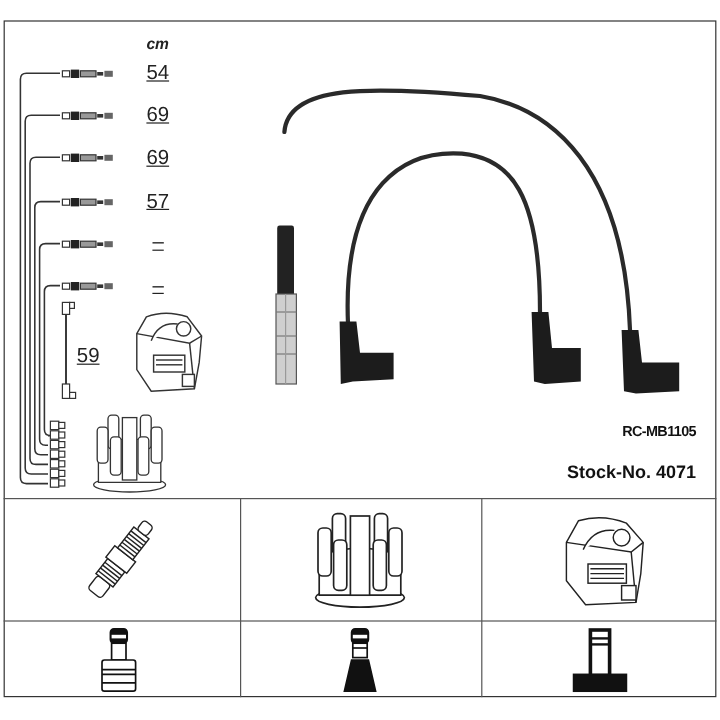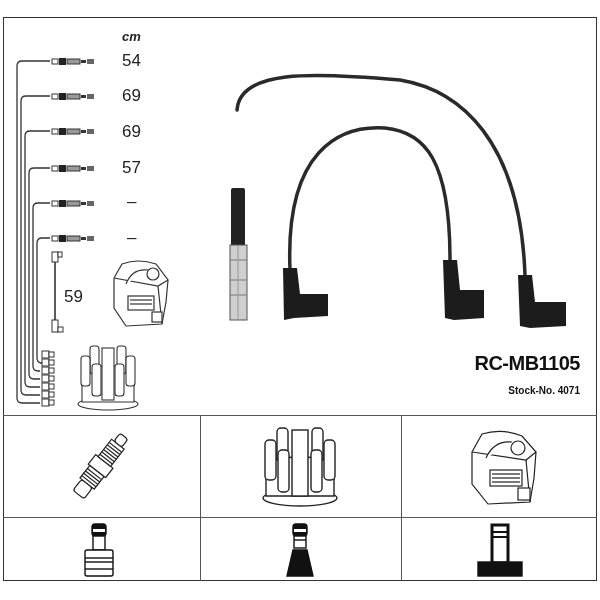--- a/index.html
+++ b/index.html
@@ -1,23 +1,23 @@
 <!DOCTYPE html>
 <html><head>
 <meta charset="utf-8">
 <style>
   html,body{margin:0;padding:0;background:#fff;}
   body{width:600px;height:600px;position:relative;overflow:hidden;font-family:"Liberation Sans",sans-serif;color:#111;}
   .frame{position:absolute;left:3px;top:17px;width:594px;height:564px;border:1.5px solid #333;box-sizing:border-box;}
   .hline{position:absolute;height:0;border-top:1.5px solid #555;}
   .vline{position:absolute;width:0;border-left:1.5px solid #555;}
-  .lbl{position:absolute;font-size:17px;color:#222;line-height:1;}
+  .lbl{position:absolute;font-size:17px;color:#222;line-height:1;text-decoration:underline;}
   .unit{position:absolute;font-size:13px;font-weight:bold;color:#222;font-style:italic;}
-  .title{position:absolute;right:20px;top:352px;font-size:20px;font-weight:bold;letter-spacing:-0.5px;text-align:right;}
-  .stock{position:absolute;right:20px;top:385px;font-size:10px;font-weight:bold;text-align:right;}
+  .title{position:absolute;right:20px;top:352px;font-size:12px;font-weight:bold;letter-spacing:-0.5px;text-align:right;}
+  .stock{position:absolute;right:20px;top:385px;font-size:15px;font-weight:bold;text-align:right;}
   svg{position:absolute;overflow:visible;}
 </style>
 </head>
 <body>
 
 <div class="frame"></div>
 <div class="hline" style="left:3px;top:415px;width:594px;"></div>
 <div class="hline" style="left:3px;top:517px;width:594px;"></div>
 <div class="vline" style="left:200px;top:415px;height:166px;"></div>
 <div class="vline" style="left:401px;top:415px;height:166px;"></div>

